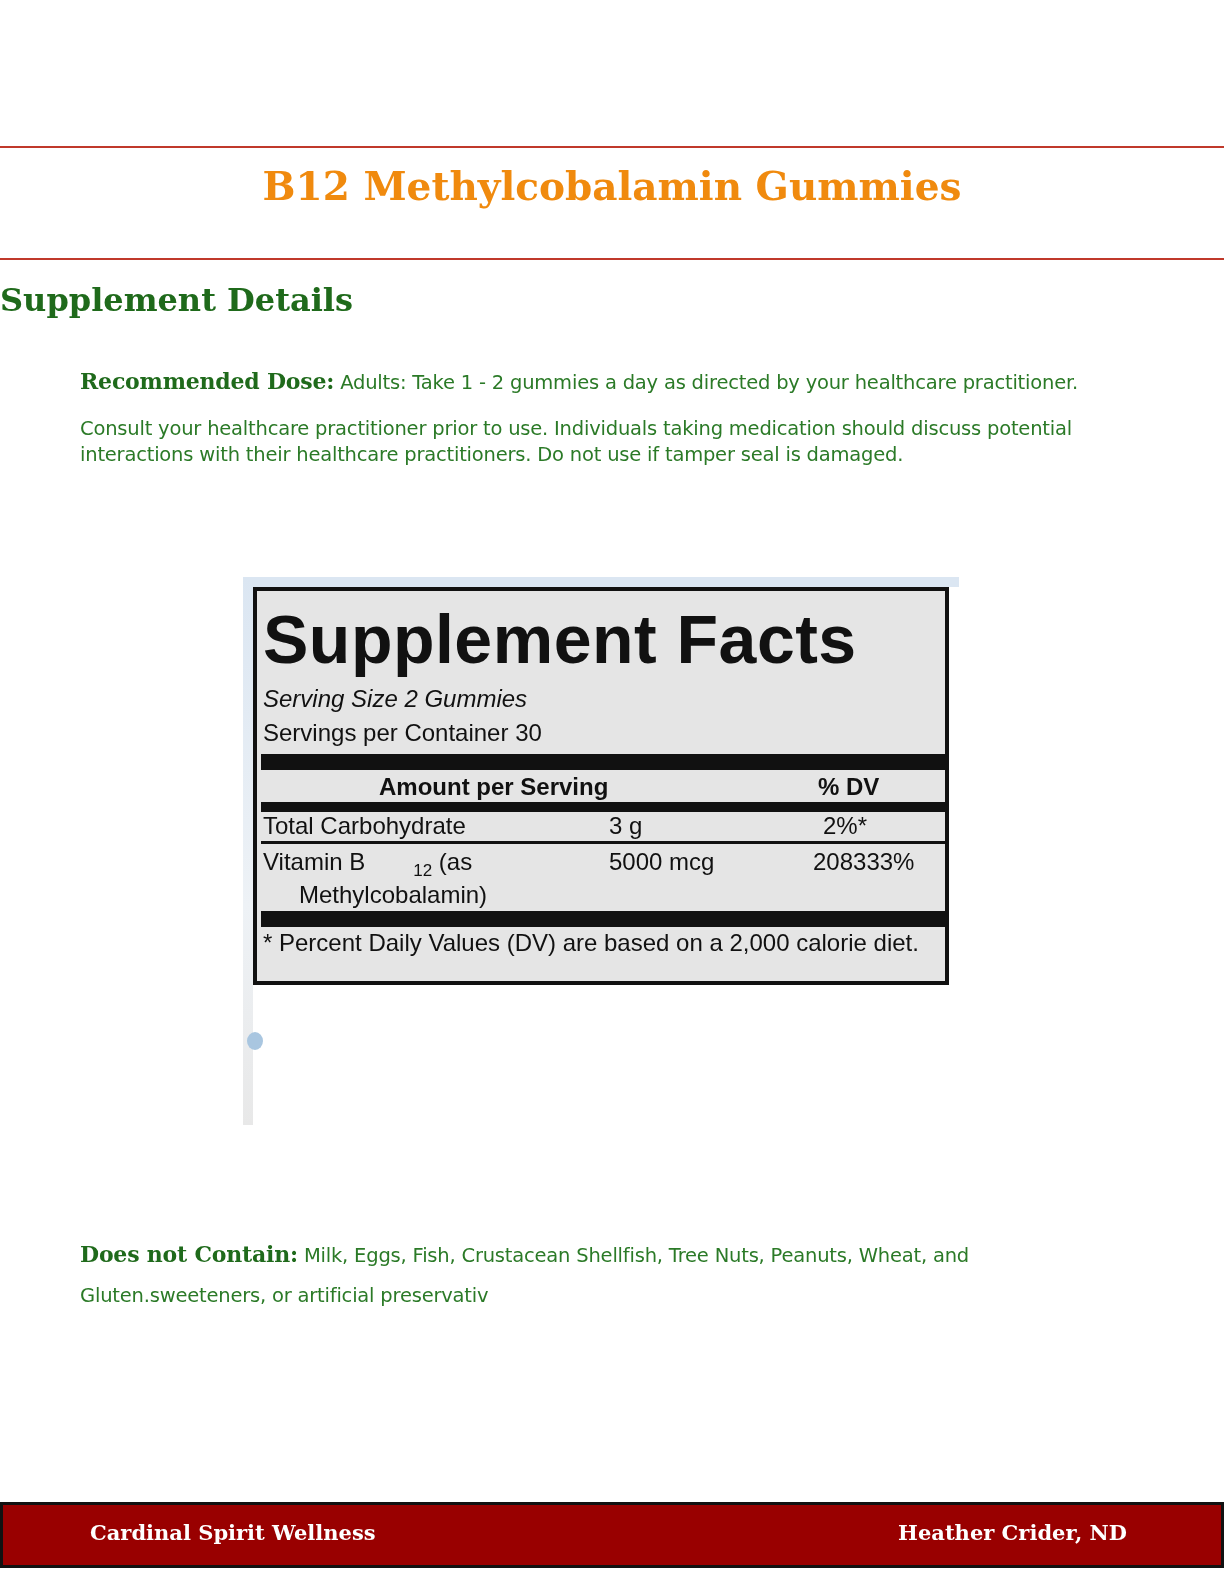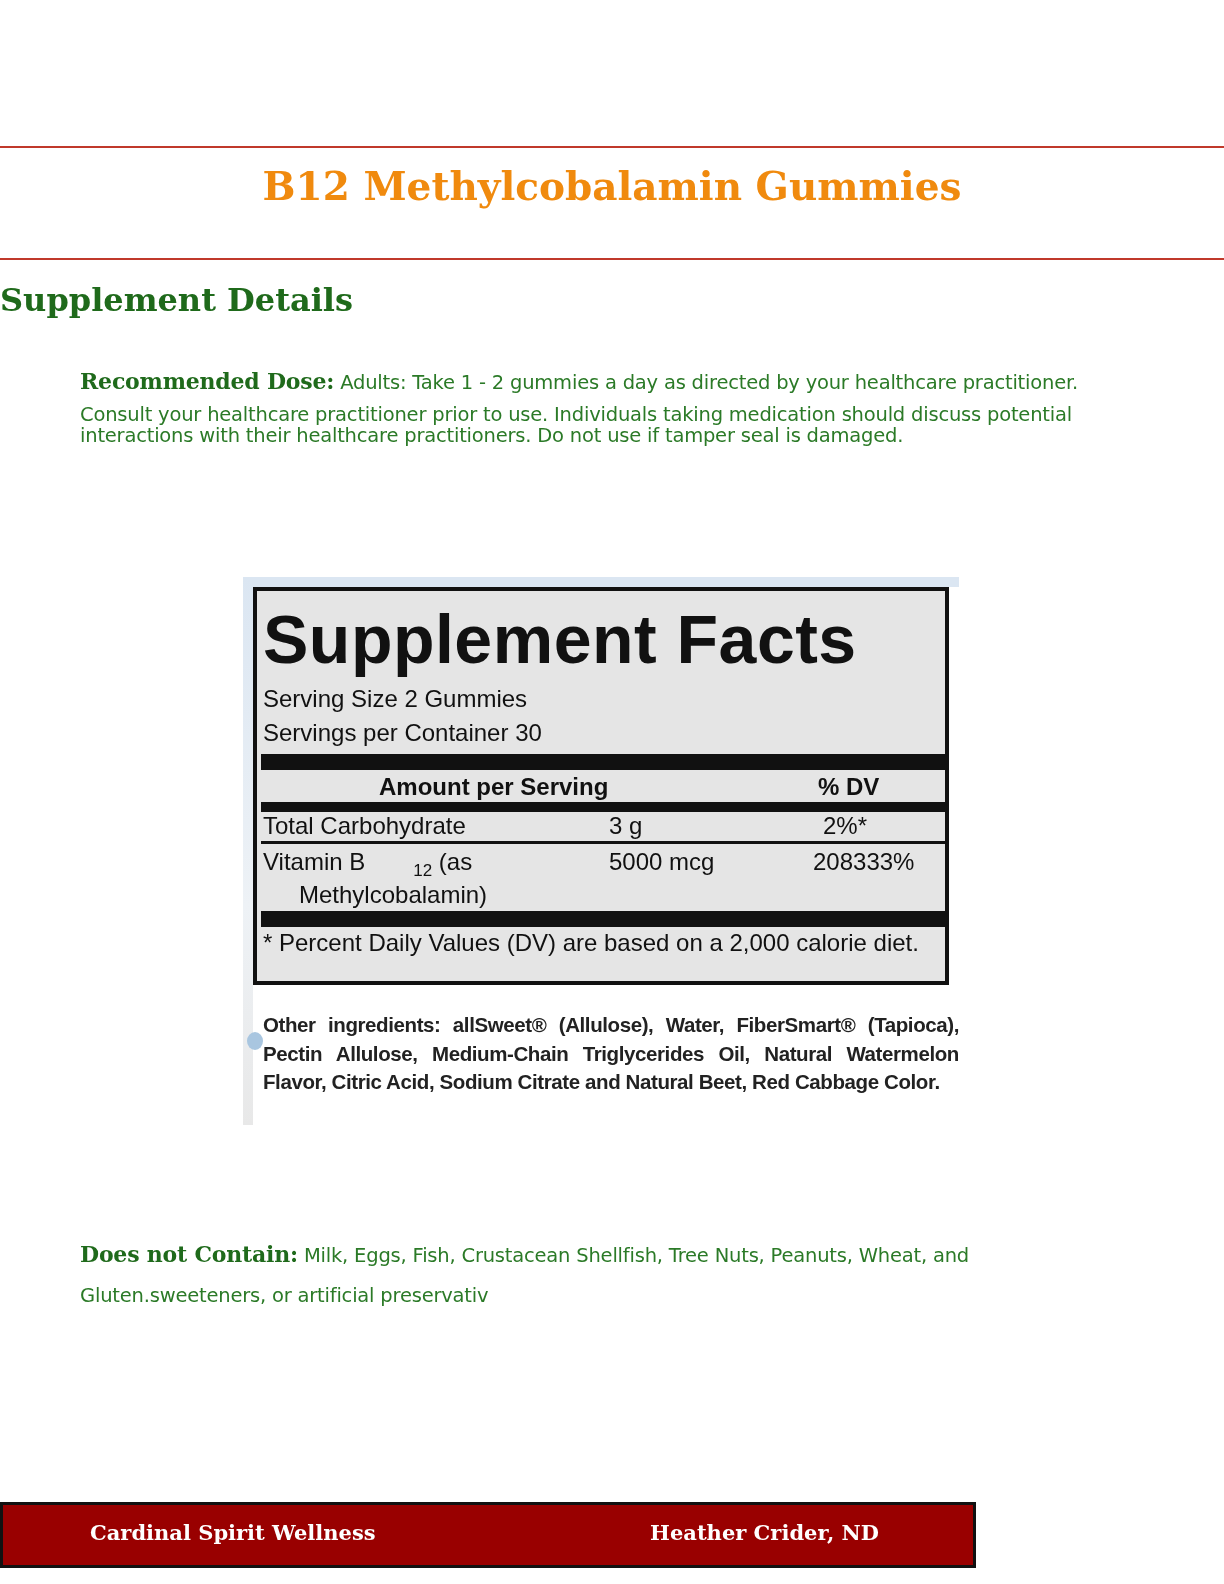--- a/index.html
+++ b/index.html
@@ -57,21 +57,21 @@
       font-size: 19.5px;
       letter-spacing: -0.2px;
     }
     .para .lbl {
       font-family: "DejaVu Serif", serif;
       font-weight: bold;
       color: #1f6a1b;
       font-size: 22px;
     }
     .dose { top: 364px; line-height: 34px; }
-    .dose .line2 { display: block; margin-top: 4px; line-height: 21px; }
+    .dose .line2 { display: block; margin-top: 16px; line-height: 26px; }
     .contain { top: 1234px; line-height: 40px; }
 
     
     .facts-wrap {
       position: absolute;
       left: 243px;
       top: 577px;
       width: 716px;
       height: 548px;
       background: #ffffff;
@@ -108,21 +108,21 @@
       font-weight: bold;
       line-height: 80px;
       letter-spacing: 0.5px;
     }
     .serving {
       position: absolute;
       left: 6px;
       font-size: 24px;
       line-height: 30px;
     }
-    .serving.s1 { top: 93px; }
+    .serving.s1 { top: 93px; font-style: italic; }
     .serving.s2 { top: 127px; }
     .bar {
       position: absolute;
       left: 4px;
       width: 684px;
       background: #111;
     }
     .bar.thick1 { top: 163px; height: 16px; }
     .bar.thick2 { top: 211px; height: 10px; }
     .bar.thin1 { top: 250px; height: 3px; }
@@ -179,21 +179,21 @@
       height: 18px;
       border-radius: 50%;
       background: #a9c6e0;
     }
 
     
     .footer {
       position: absolute;
       left: 0;
       top: 1502px;
-      width: 976px;
+      width: 1224px;
       height: 66px;
       background: #990000;
       border: 3px solid #111;
       box-sizing: border-box;
       font-family: "DejaVu Serif", serif;
       font-weight: bold;
       color: #ffffff;
       font-size: 21px;
     }
     .footer .left {
@@ -243,21 +243,20 @@
 
     <div class="cell r2 c-name"><span>Vitamin B</span><span class="sub">12</span><span> (as</span></div>
     <div class="cell r2 c-amt">5000 mcg</div>
     <div class="cell r2 c-dv2">208333%</div>
     <div class="cell r2b c-name indent">Methylcobalamin)</div>
 
     <div class="bar thick3"></div>
     <div class="footnote">* Percent Daily Values (DV) are based on a 2,000 calorie diet.</div>
   </div>
   <div class="drop-deco"></div>
-  <div class="ingredients">Other ingredients: allSweet® (Allulose), Water, FiberSmart® (Tapioca), Pectin Allulose, Medium-Chain Triglycerides Oil, Natural Watermelon Flavor, Citric Acid, Sodium Citrate and Natural Beet, Red Cabbage Color.</div>
 </div>
 
 <div class="para contain">
   <span class="lbl">Does not Contain:</span>
   <span>Milk, Eggs, Fish, Crustacean Shellfish, Tree Nuts, Peanuts, Wheat, and Gluten.sweeteners, or artificial preservativ</span>
 </div>
 
 <div class="footer">
   <div class="left">Cardinal Spirit Wellness</div>
   <div class="right">Heather Crider, ND</div>

